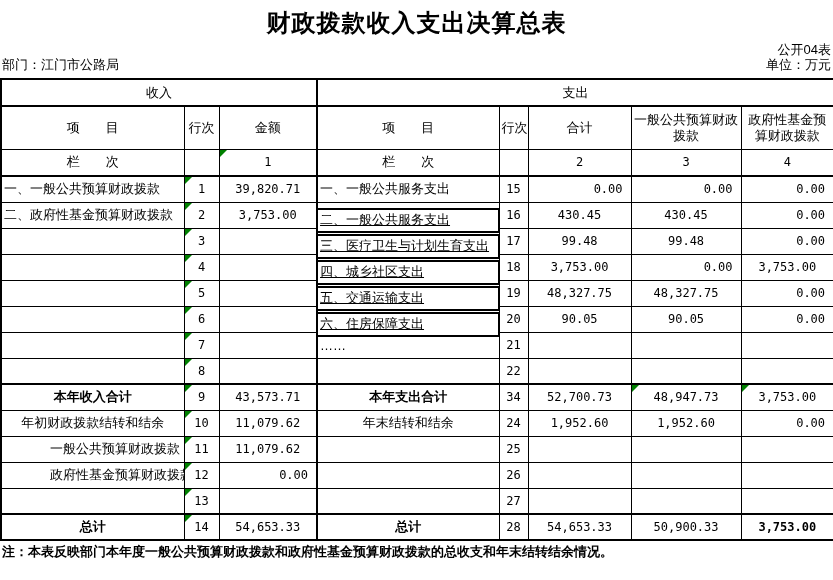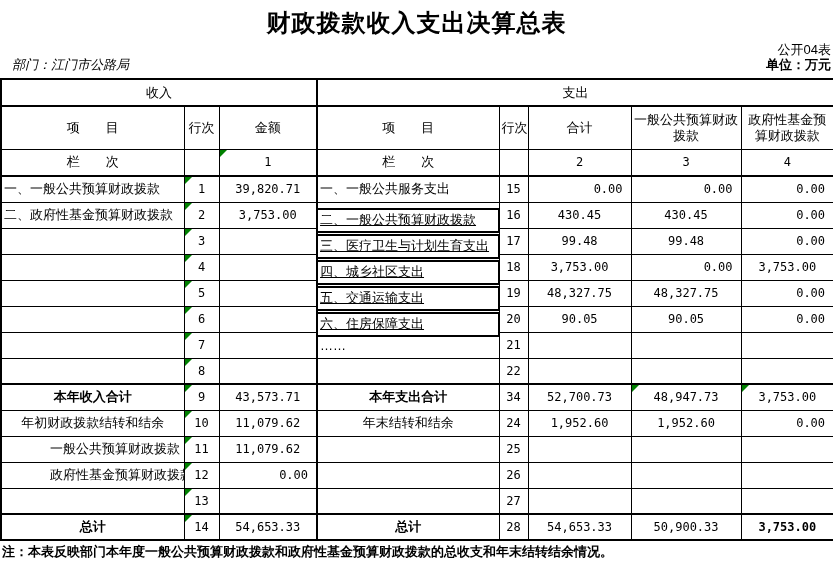--- a/index.html
+++ b/index.html
@@ -3,22 +3,22 @@
 <meta charset="utf-8">
 <style>
   * { margin:0; padding:0; box-sizing:border-box; }
   html,body { width:833px; height:580px; background:#fff; color:#000;
     font-family:"Liberation Sans","DejaVu Sans",sans-serif; }
   .page { position:absolute; left:0; top:0; width:833px; height:580px; background:#fff; overflow:hidden;padding-left:40px; }
 
   .title { position:absolute; top:7px; left:0; width:833px; text-align:center;
     font-size:24px; font-weight:bold; letter-spacing:1px; }
   .formcode { position:absolute; top:41px; right:2px; font-size:13px;text-align:center; }
-  .dept { position:absolute; top:56px; left:12px; font-size:13px;font-style:italic; }
-  .unit { position:absolute; top:56px; right:2px; font-size:13px;font-weight:bold; }
+  .dept { position:absolute; top:56px; left:2px; font-size:13px; }
+  .unit { position:absolute; top:56px; right:2px; font-size:13px; }
   .note { position:absolute; top:543px; left:2px; font-size:13px;font-weight:bold; }
 
   table.sheet { position:absolute; left:0; top:78px; width:833px;
     border-collapse:collapse; table-layout:fixed; border:2px solid #000; }
   td { position:relative; border:1px solid #000; height:26px; font-size:13px;
     white-space:nowrap; padding:0 2px; vertical-align:middle; }
   tr.ra td { height:27px; }
   tr.rb td { height:43px; }
   tr.rc td { height:27px; }
   .hc { text-align:center; }
@@ -98,21 +98,21 @@
       <td class="num r">0.00</td>
       <td class="num r">0.00</td>
       <td class="num r">0.00</td>
     </tr>
 
     <tr>
       <td>二、政府性基金预算财政拨款</td>
       <td class="num c tri">2</td>
       <td class="num c">3,753.00</td>
       <td class="sepl boxcell">
-        <div class="box">二、一般公共预算财政拨款</div>
+        <div class="box">二、一般公共服务支出</div>
       </td>
       <td class="num c">16</td>
       <td class="num c">430.45</td>
       <td class="num c">430.45</td>
       <td class="num r">0.00</td>
     </tr>
 
     <tr>
       <td></td>
       <td class="num c tri">3</td>

